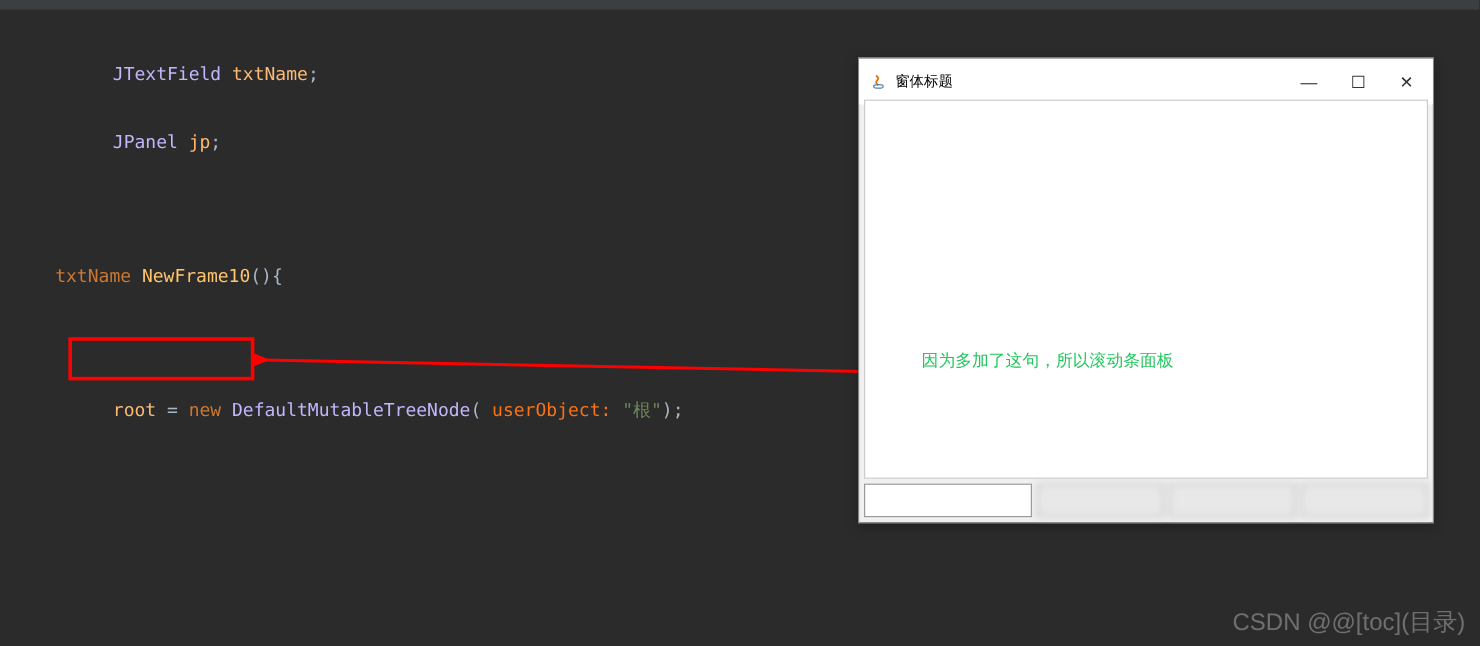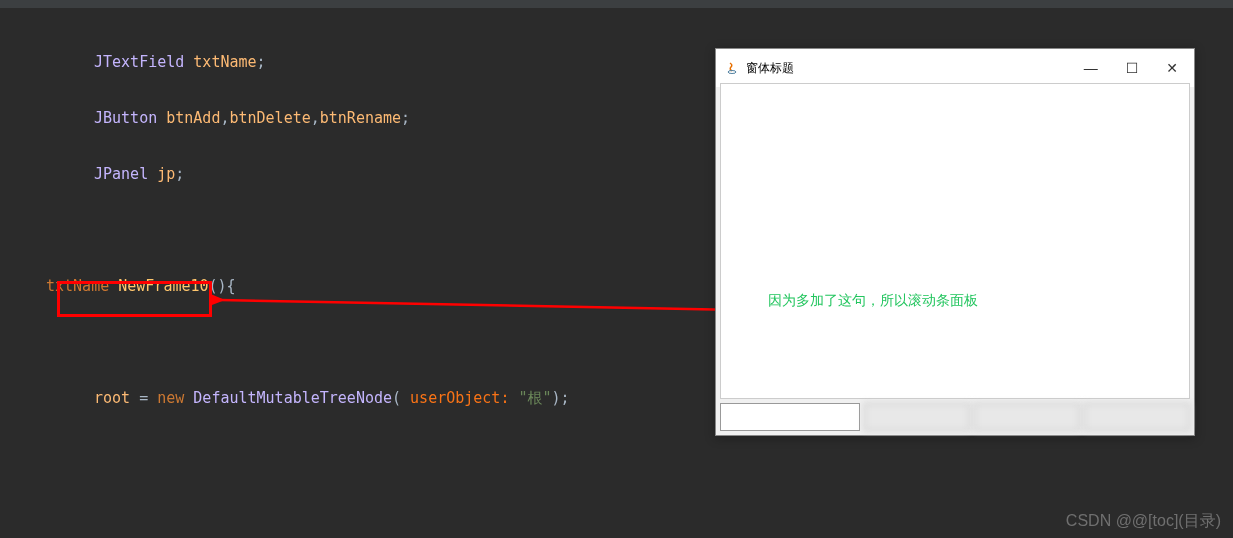--- a/index.html
+++ b/index.html
@@ -126,34 +126,33 @@
     flex: 1;
     background: #e8e8e8;
     border: 1px solid #aaa;
     filter: blur(3px);
   }
   .watermark {
     position: absolute;
     right: 12px;
     bottom: 6px;
     color: rgba(180,180,180,0.5);
-    font-size: 16px;
+    font-size: 20px;
     font-family: sans-serif;
   }
   .codeline { padding-left: 60px; }
   .indent1 { padding-left: 24px; display: inline-block; }
 </style>
 </head>
 <body>
 
 <div class="border-top"></div>
 
 <div class="editor">
 <div class="codeline"><span class="indent1"></span><span class="type">JTextField</span> <span class="field">txtName</span><span class="punct">;</span></div>
-<div class="codeline"><span class="indent1"></span><span class="type">JButton</span> <span class="field">btnAdd</span><span class="punct">,</span><span class="field">btnDelete</span><span class="punct">,</span><span class="field">btnRename</span><span class="punct">;</span></div>
 <div class="codeline"><span class="indent1"></span><span class="type">JPanel</span> <span class="field">jp</span><span class="punct">;</span></div>
 <div class="codeline">&nbsp;</div>
 <div class="codeline" style="padding-left:36px;"><span class="keyword">txtName</span> <span class="method">NewFrame10</span><span class="punct">(){</span></div>
 <div class="codeline">&nbsp;</div>
 <div class="codeline"><span class="indent1"></span><span class="field">root</span> <span class="punct">=</span> <span class="keyword">new</span> <span class="type">DefaultMutableTreeNode</span><span class="punct">( </span><span class="param">userObject:</span> <span class="string">"根"</span><span class="punct">);</span></div>
 
 
 
 
 

